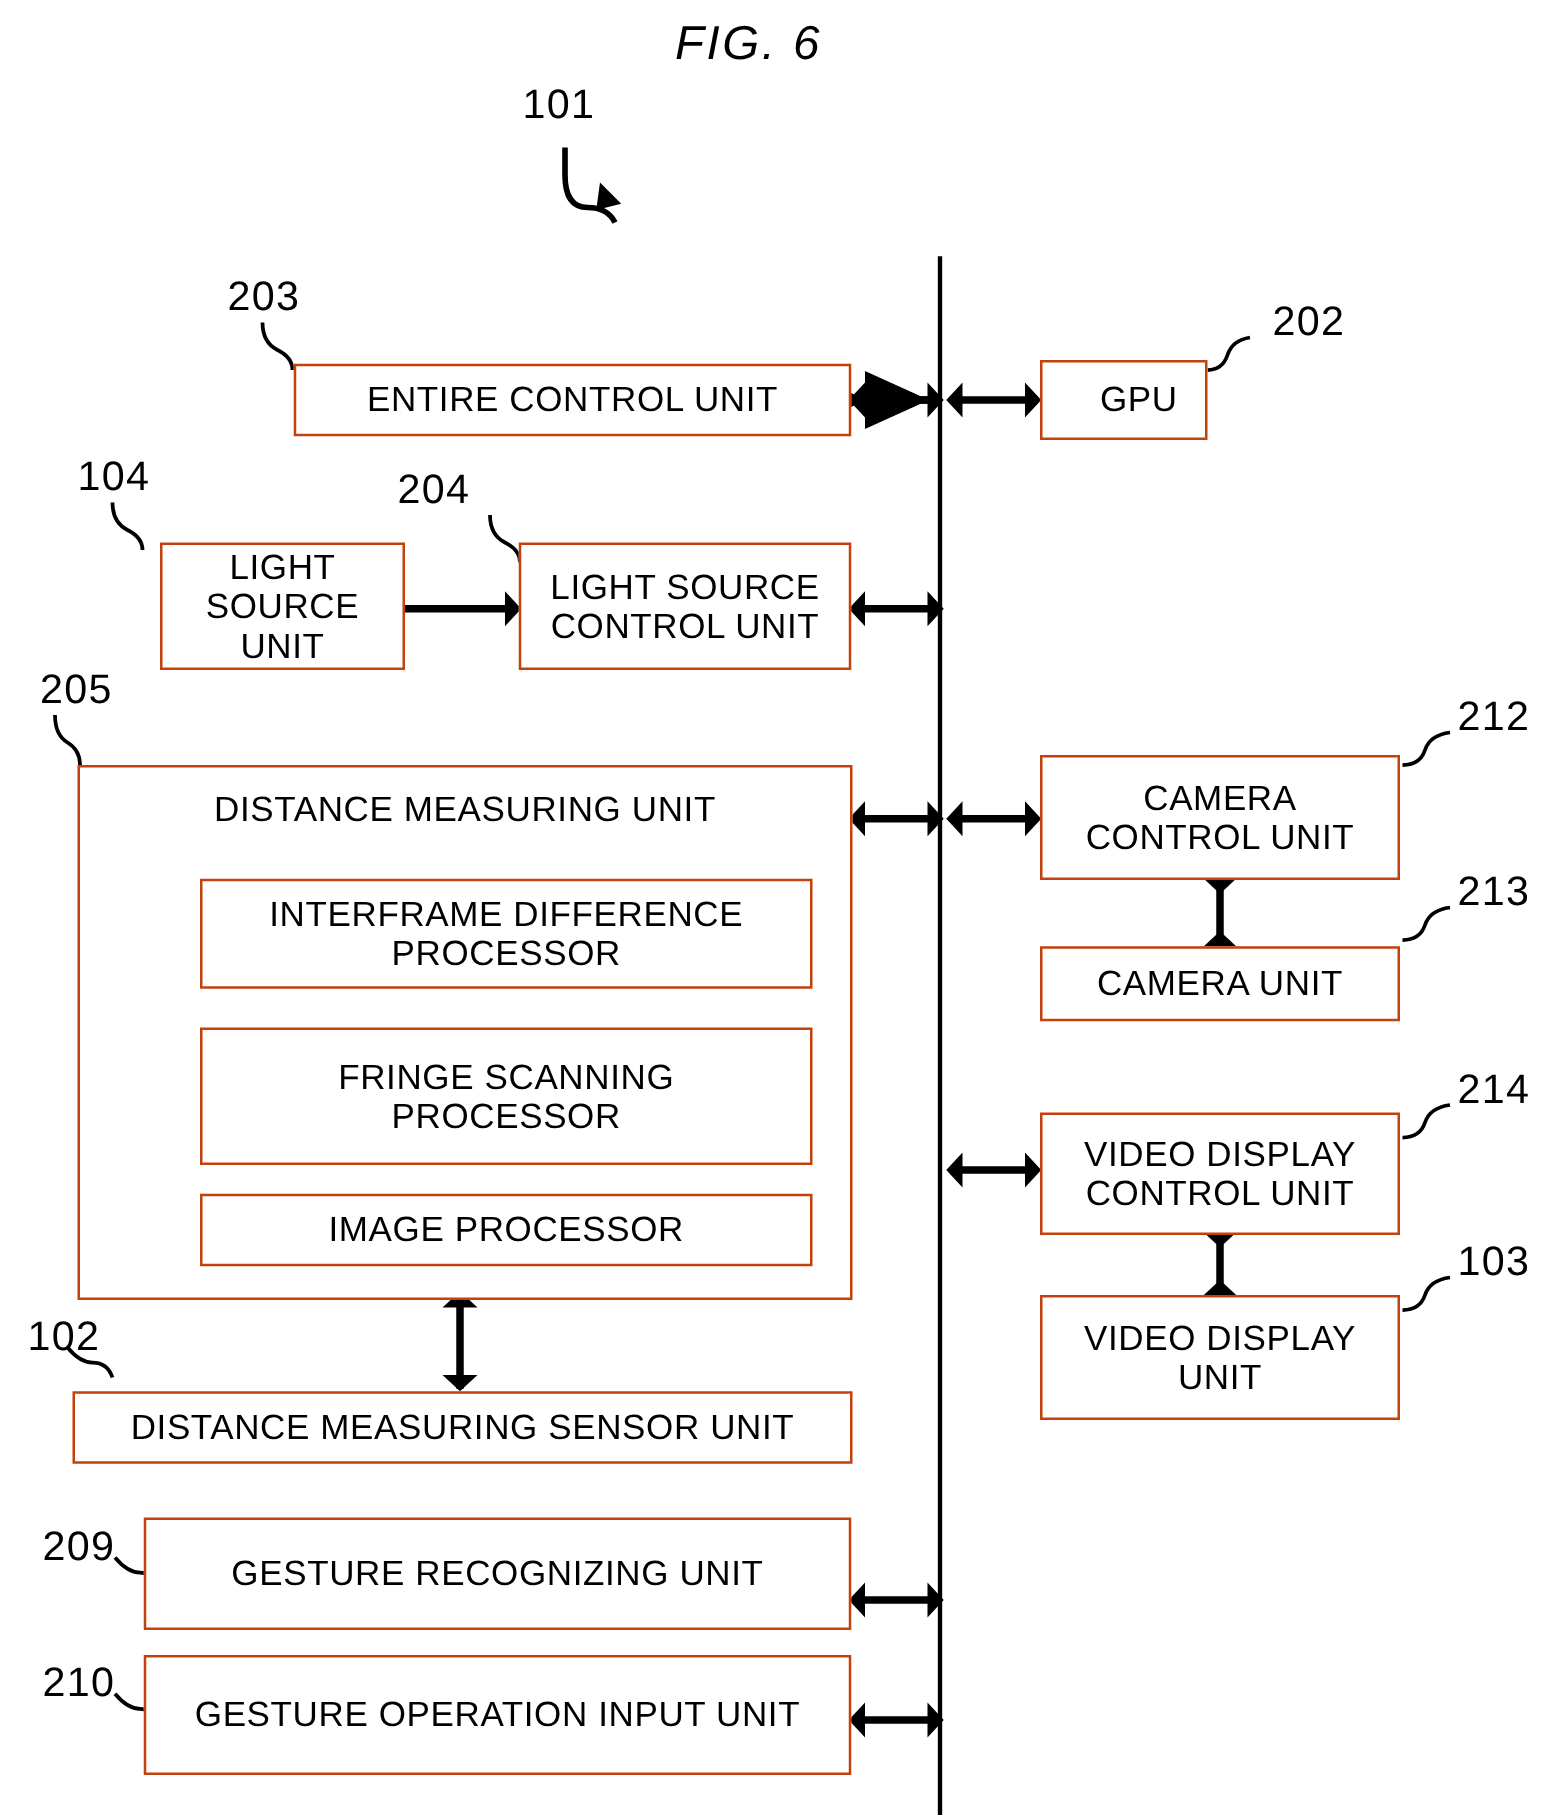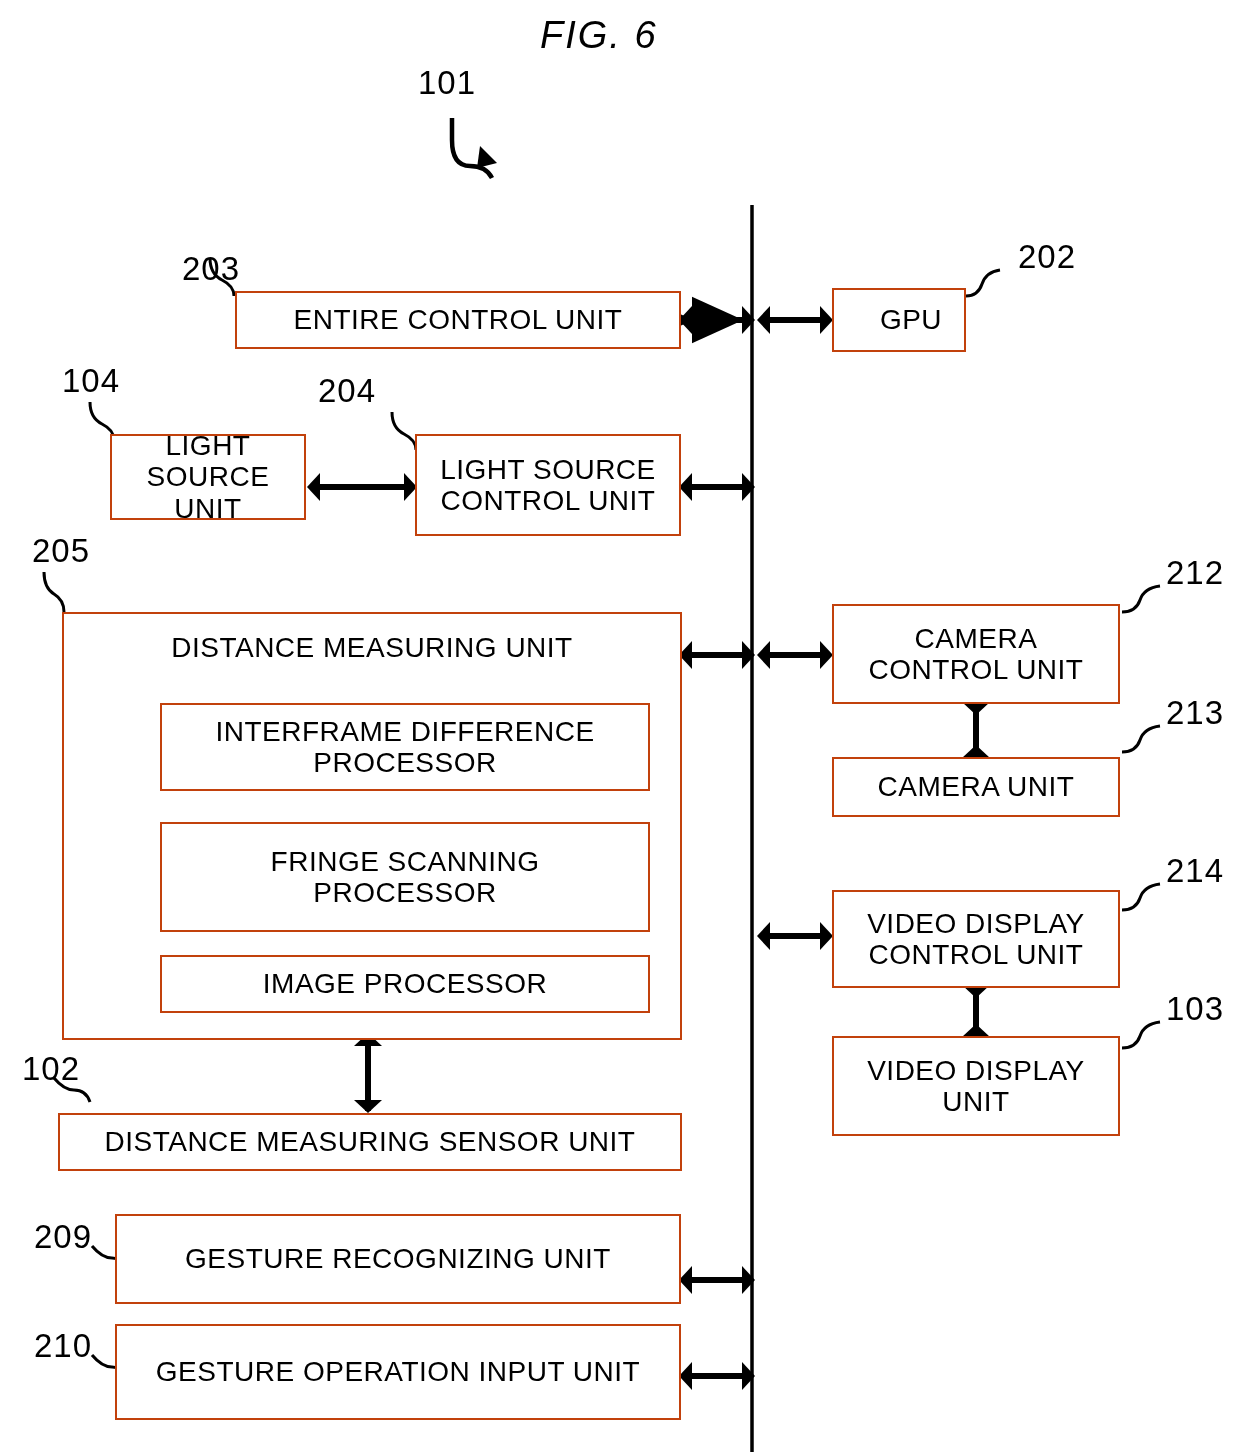--- a/index.html
+++ b/index.html
@@ -191,21 +191,21 @@
 
     <g>
       <path d="M692,1362 L679,1376 L692,1390 z" fill="#000"></path>
       <path d="M742,1362 L755,1376 L742,1390 z" fill="#000"></path>
       <line x1="690" y1="1376" x2="744" y2="1376" stroke="#000" stroke-width="6"></line>
     </g>
   </svg>
 
   <div class="refnum" style="left:418px; top:64px;">101</div>
   <div class="refnum" style="left:1018px; top:238px;">202</div>
-  <div class="refnum" style="left:182px; top:218px;margin-top:32px;">203</div>
+  <div class="refnum" style="left:182px; top:218px;">203</div>
   <div class="refnum" style="left:318px; top:372px;">204</div>
   <div class="refnum" style="left:62px;  top:362px;">104</div>
   <div class="refnum" style="left:32px;  top:532px;">205</div>
   <div class="refnum" style="left:82px;  top:694px;">206</div>
   <div class="refnum" style="left:82px;  top:815px;">207</div>
   <div class="refnum" style="left:82px;  top:934px;">208</div>
   <div class="refnum" style="left:22px;  top:1050px;">102</div>
   <div class="refnum" style="left:34px;  top:1218px;">209</div>
   <div class="refnum" style="left:34px;  top:1327px;">210</div>
   <div class="refnum" style="left:1166px; top:554px;">212</div>
@@ -214,21 +214,21 @@
   <div class="refnum" style="left:1166px; top:990px;">103</div>
 
   <div class="box" style="left:235px; top:291px; width:446px; height:58px;">
     <span class="box-text">ENTIRE CONTROL UNIT</span>
   </div>
 
   <div class="box" style="left:832px; top:288px; width:134px; height:64px;padding-left:28px;">
     <span class="box-text">GPU</span>
   </div>
 
-  <div class="box" style="left:110px; top:434px; width:196px; height:86px;">
+  <div class="box" style="left:128px; top:434px; width:196px; height:102px;">
     <span class="box-text">LIGHT
 SOURCE UNIT</span>
   </div>
 
   <div class="box" style="left:415px; top:434px; width:266px; height:102px;">
     <span class="box-text">LIGHT SOURCE
 CONTROL UNIT</span>
   </div>
 
   <div class="box label-top" style="left:62px; top:612px; width:620px; height:428px;">

